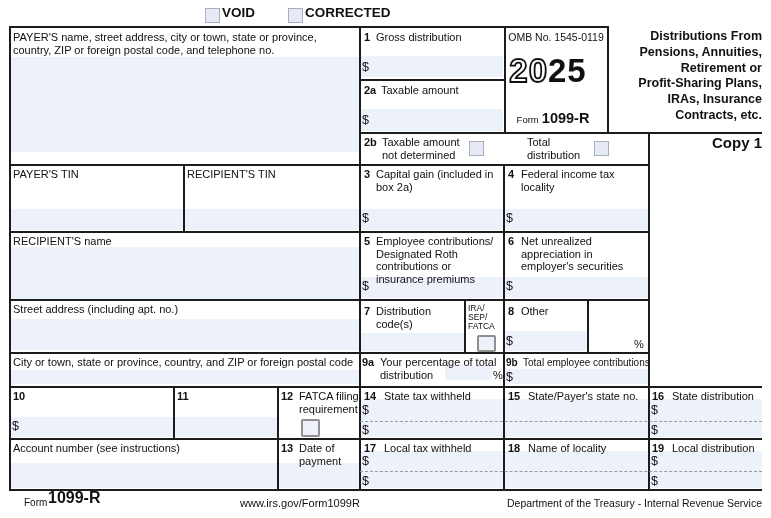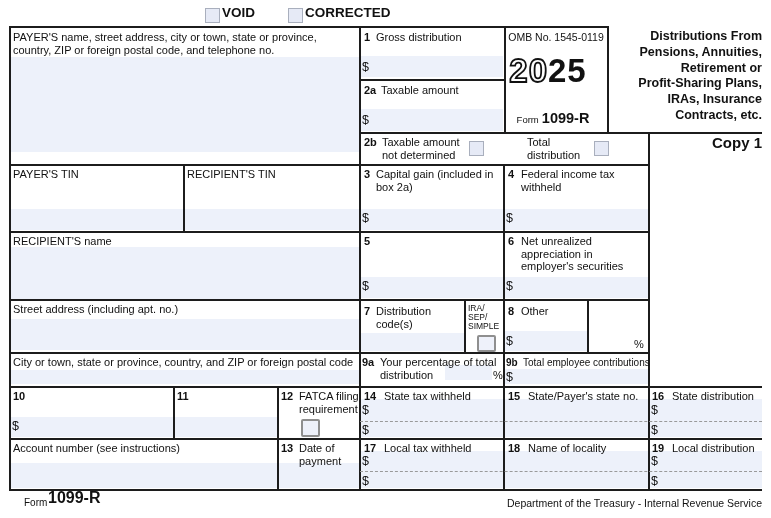--- a/index.html
+++ b/index.html
@@ -115,39 +115,43 @@
   <div class="cb" style="left:594px;top:141px"></div>
 
   <span class="lbl" style="left:13px;top:168px">PAYER'S TIN</span>
   <span class="lbl" style="left:187px;top:168px">RECIPIENT'S TIN</span>
   <span class="lbl b" style="left:364px;top:168px">3</span>
   <span class="lbl" style="left:376px;top:168px">Capital gain (included in
 box 2a)</span>
   <span class="dol" style="left:362px;top:212px">$</span>
   <span class="lbl b" style="left:508px;top:168px">4</span>
   <span class="lbl" style="left:521px;top:168px">Federal income tax
-withheld</span>
+locality</span>
   <span class="dol" style="left:506px;top:212px">$</span>
 
   <span class="lbl" style="left:13px;top:235px">RECIPIENT'S name</span>
   <span class="lbl b" style="left:364px;top:235px">5</span>
+  <span class="lbl" style="left:376px;top:235px">Employee contributions/
+Designated Roth
+contributions or
+insurance premiums</span>
   <span class="dol" style="left:362px;top:280px">$</span>
   <span class="lbl b" style="left:508px;top:235px">6</span>
   <span class="lbl" style="left:521px;top:235px">Net unrealized
 appreciation in
 employer's securities</span>
   <span class="dol" style="left:506px;top:280px">$</span>
 
   <span class="lbl" style="left:13px;top:303px">Street address (including apt. no.)</span>
   <span class="lbl b" style="left:364px;top:305px">7</span>
   <span class="lbl" style="left:376px;top:305px">Distribution
 code(s)</span>
   <span class="lbl tiny" style="left:468px;top:304px">IRA/
 SEP/
-SIMPLE</span>
+FATCA</span>
   <div class="cb2" style="left:477px;top:335px;width:15px;height:13px"></div>
   <span class="lbl b" style="left:508px;top:305px">8</span>
   <span class="lbl" style="left:521px;top:305px">Other</span>
   <span class="dol" style="left:506px;top:335px">$</span>
   <span class="pct" style="left:634px;top:339px">%</span>
 
   <span class="lbl" style="left:13px;top:356px">City or town, state or province, country, and ZIP or foreign postal code</span>
   <span class="lbl b" style="left:362px;top:356px">9a</span>
   <span class="lbl" style="left:380px;top:356px">Your percentage of total
 distribution</span>
@@ -184,15 +188,16 @@
   <span class="dol" style="left:362px;top:475px">$</span>
   <span class="lbl b" style="left:508px;top:442px">18</span>
   <span class="lbl" style="left:528px;top:442px">Name of locality</span>
   <span class="lbl b" style="left:652px;top:442px">19</span>
   <span class="lbl" style="left:672px;top:442px">Local distribution</span>
   <span class="dol" style="left:651px;top:455px">$</span>
   <span class="dol" style="left:651px;top:475px">$</span>
 
   <span class="lbl" style="left:24px;top:497px;font-size:10px">Form</span>
   <span class="lbl b" style="left:48px;top:492px;font-size:16px">1099-R</span>
+  <span class="lbl ctr" style="left:235px;top:497px;width:130px">www.irs.gov/Form1099R</span>
   <span class="lbl right" style="left:495px;top:497px;width:267px;font-size:10.5px">Department of the Treasury - Internal Revenue Service</span>
 
 </div>
 
 </body></html>

